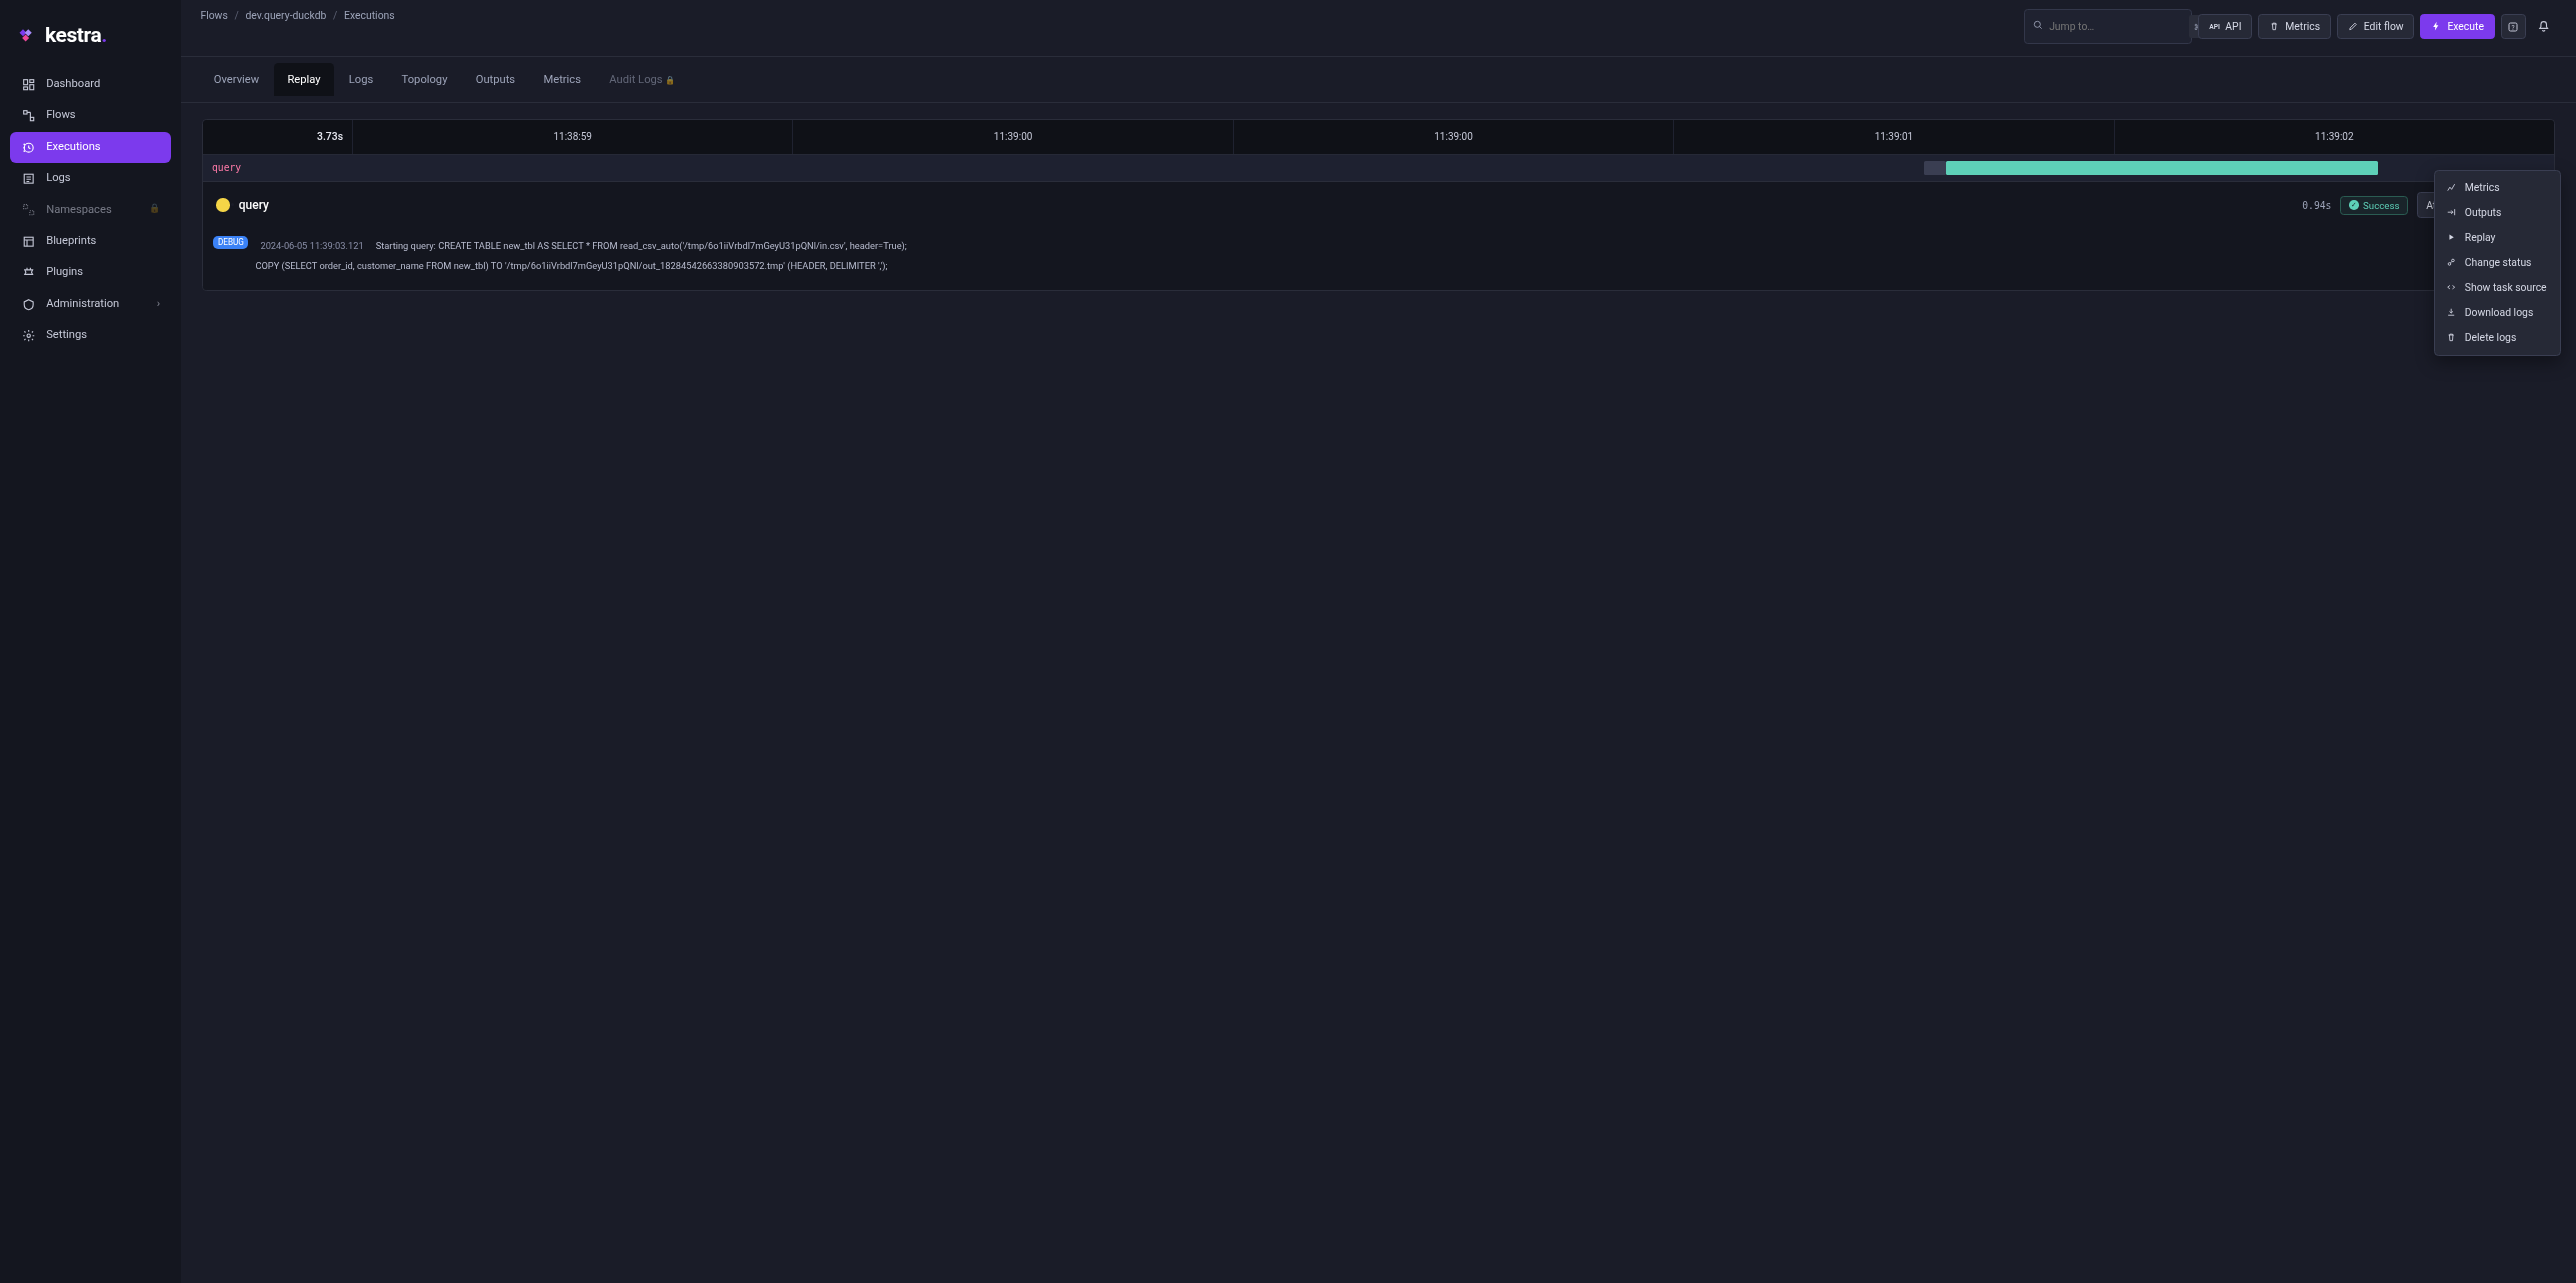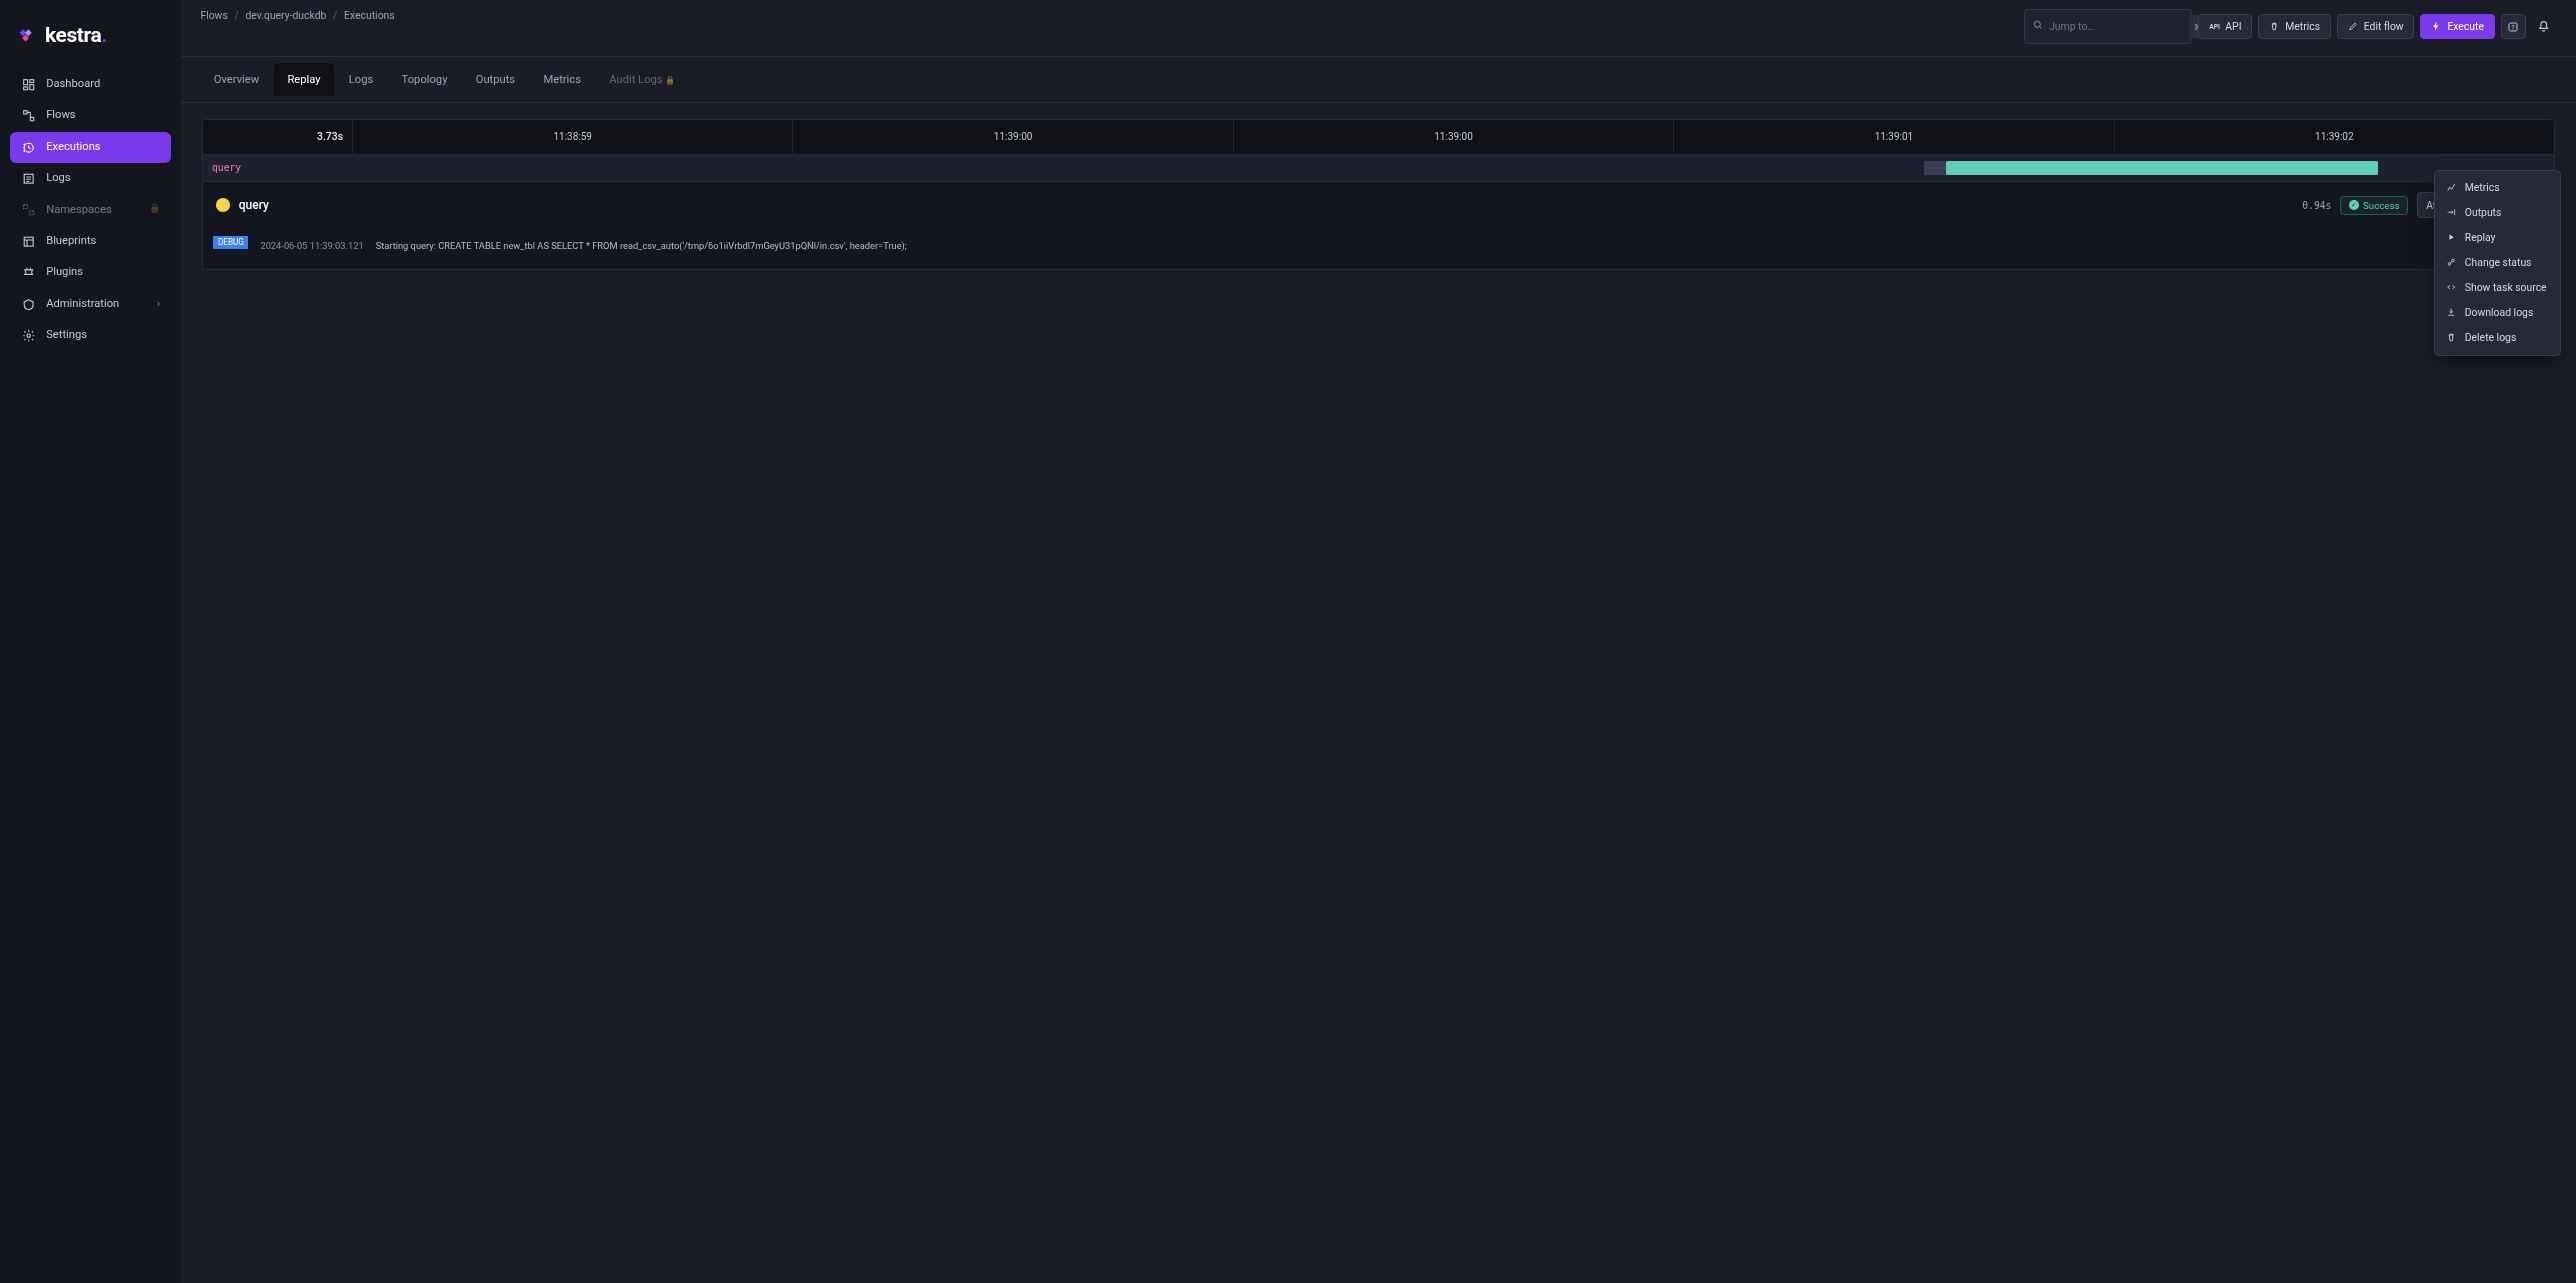--- a/index.html
+++ b/index.html
@@ -56,21 +56,21 @@
 .status-dot::after{content:"";position:absolute;right:-4.5px;top:5.2px;width:3px;height:3px;background:#1a1c28;border-radius:50%}
 .task-name{font-size:12px;color:#fff;font-weight:500}
 .tp-spacer{flex:1}
 .duration{font-family:ui-monospace,monospace;font-size:9.7px;color:#9ca3b8}
 .badge{display:flex;align-items:center;gap:4.5px;border:0.7px solid #2a5c52;background:rgba(94,208,184,0.08);color:#5ed0b8;padding:3px 7.5px;border-radius:3.7px;font-size:9.7px}
 .badge-check{width:9.7px;height:9.7px;border-radius:50%;background:#5ed0b8;display:flex;align-items:center;justify-content:center;color:#14161f;font-size:6.7px}
 .select{display:flex;align-items:center;gap:22.4px;border:0.7px solid #3a3e52;background:#262936;padding:5.2px 8.2px;border-radius:3.7px;font-size:10.4px;color:#d5d8e5}
 .dots-btn{border:0.7px solid #3a3e52;background:#262936;width:22.4px;height:22.4px;display:flex;align-items:center;justify-content:center;border-radius:3.7px;cursor:pointer}
 .tp-body{padding:7.5px 10.4px 13.4px 10.4px}
 .log-line{display:flex;gap:12px;font-family:ui-monospace,Menlo,monospace;font-size:9.3px;color:#b8bccf;line-height:2.2}
-.log-level{background:#3b82f6;color:#fff;padding:0.7px 4.5px;border-radius:0;font-size:8.2px;height:13.4px;display:flex;align-items:center}
+.log-level{background:#3b82f6;color:#fff;padding:0.7px 4.5px;border-radius:5px;font-size:8.2px;height:13.4px;display:flex;align-items:center}
 .log-ts{color:#8a8fa8}
 .log-msg{flex:1;white-space:pre-wrap;word-break:break-all}
 .log-cont{padding-left:42px}
 .context-menu{position:absolute;top:67px;right:15px;background:#262936;border:0.7px solid #3a3e52;border-radius:4.5px;padding:4.5px 0;min-width:127px;box-shadow:0 6px 18px rgba(0,0,0,0.4)}
 .ctx-item{display:flex;align-items:center;gap:8.2px;padding:6px 10.4px;font-size:10.4px;color:#d5d8e5;cursor:pointer}
 .ctx-icon{width:11.2px;height:11.2px;display:flex;align-items:center;justify-content:center}
 svg{fill:currentColor}
 </style>
 </head>
 <body>
@@ -294,20 +294,23 @@
                   <circle cx="19" cy="12" r="2"></circle>
                 </svg>
               </div>
           </div>
           <div class="tp-body">
             <div class="log-line">
               <span class="log-level">DEBUG</span>
               <span class="log-ts">2024-06-05 11:39:03.121</span>
               <span class="log-msg">Starting query: CREATE TABLE new_tbl AS SELECT * FROM read_csv_auto('/tmp/6o1iiVrbdl7mGeyU31pQNl/in.csv', header=True);</span>
             </div>
+            <div class="log-line log-cont">
+              <span class="log-msg">COPY (SELECT order_id, customer_name FROM new_tbl) TO '/tmp/6o1iiVrbdl7mGeyU31pQNl/out_18284542663380903572.tmp' (HEADER, DELIMITER ',');</span>
+            </div>
           </div>
         </div>
       </div>
 
       <div class="context-menu">
         <div class="ctx-item">
             <span class="ctx-icon">
               <svg viewBox="0 0 24 24" width="10.4" height="10.4">
                 <path d="M4 20l5-8 4 5 7-12" fill="none" stroke="currentColor" stroke-width="2"></path>
               </svg>

